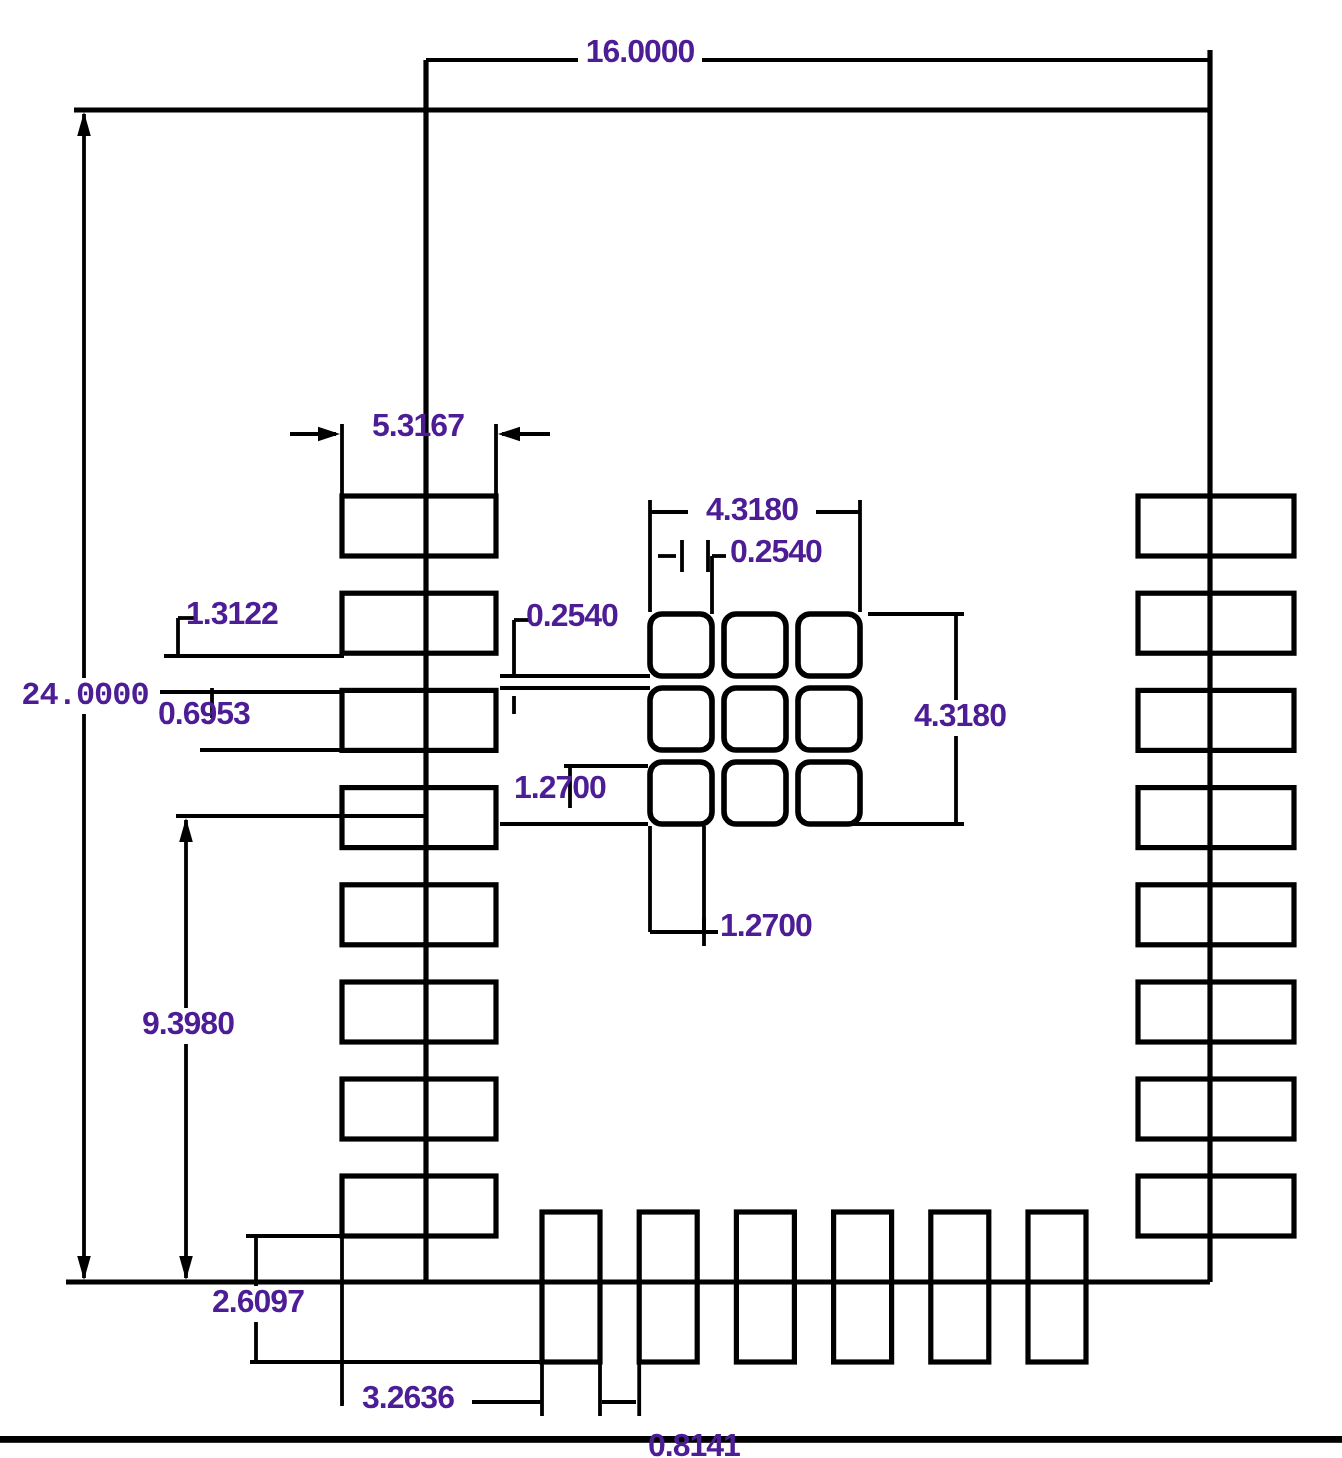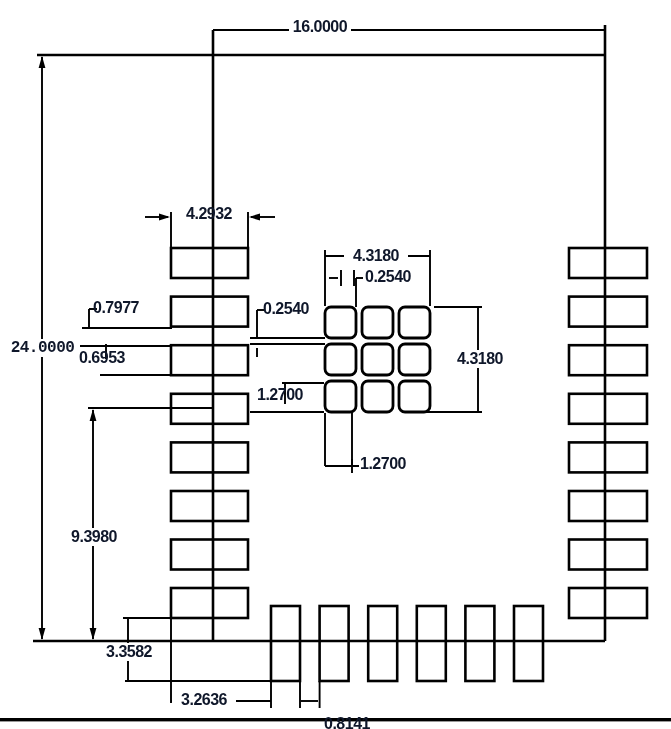--- a/index.html
+++ b/index.html
@@ -10,21 +10,21 @@
     font-family:"Liberation Sans", sans-serif;
     overflow:hidden;
   }
   #canvas svg{position:absolute;left:0;top:0;}
   .dim{
     position:absolute;
     font-weight:bold;
     font-size:16px;
     line-height:18px;
     letter-spacing:-0.5px;
-    color:#0f172a;
+    color:#4c1d95;
     white-space:nowrap;
   }
   .ctr{text-align:center;}
   .wbg{background:#ffffff;padding:0 1px;}
 </style>
 </head>
 <body>
 
 <div id="canvas">
 
@@ -151,27 +151,27 @@
       <polygon points="93,640 89.6,628 96.4,628"></polygon>
       <polygon points="170,217 159,213.4 159,220.6"></polygon>
       <polygon points="249,217 260,213.4 260,220.6"></polygon>
     </g>
 
     <rect x="0" y="718" width="671" height="3.4" fill="#000"></rect>
   </svg>
 
   <div class="dim ctr wbg" style="left:289px;top:18px;width:60px;">16.0000</div>
   <div class="dim ctr wbg" style="left:5px;top:339px;width:73px;font-family:Liberation Mono, monospace;">24.0000</div>
-  <div class="dim ctr" style="left:180px;top:205px;width:58px;">4.2932</div>
-  <div class="dim" style="left:93px;top:299px;">0.7977</div>
+  <div class="dim ctr" style="left:180px;top:205px;width:58px;">5.3167</div>
+  <div class="dim" style="left:93px;top:299px;">1.3122</div>
   <div class="dim" style="left:79px;top:349px;">0.6953</div>
   <div class="dim" style="left:263px;top:300px;">0.2540</div>
   <div class="dim ctr wbg" style="left:344px;top:247px;width:62px;">4.3180</div>
   <div class="dim" style="left:365px;top:268px;">0.2540</div>
   <div class="dim ctr wbg" style="left:448px;top:350px;width:62px;">4.3180</div>
   <div class="dim" style="left:257px;top:386px;">1.2700</div>
   <div class="dim" style="left:360px;top:455px;">1.2700</div>
-  <div class="dim ctr wbg" style="left:61px;top:528px;width:64px;">9.3980</div>
-  <div class="dim ctr wbg" style="left:96px;top:643px;width:64px;">3.3582</div>
+  <div class="dim ctr wbg" style="left:61px;top:504px;width:64px;">9.3980</div>
+  <div class="dim ctr wbg" style="left:96px;top:643px;width:64px;">2.6097</div>
   <div class="dim ctr wbg" style="left:172px;top:691px;width:62px;">3.2636</div>
   <div class="dim" style="left:324px;top:693px;margin-top:22px;">0.8141</div>
 
 </div>
 
 </body></html>

